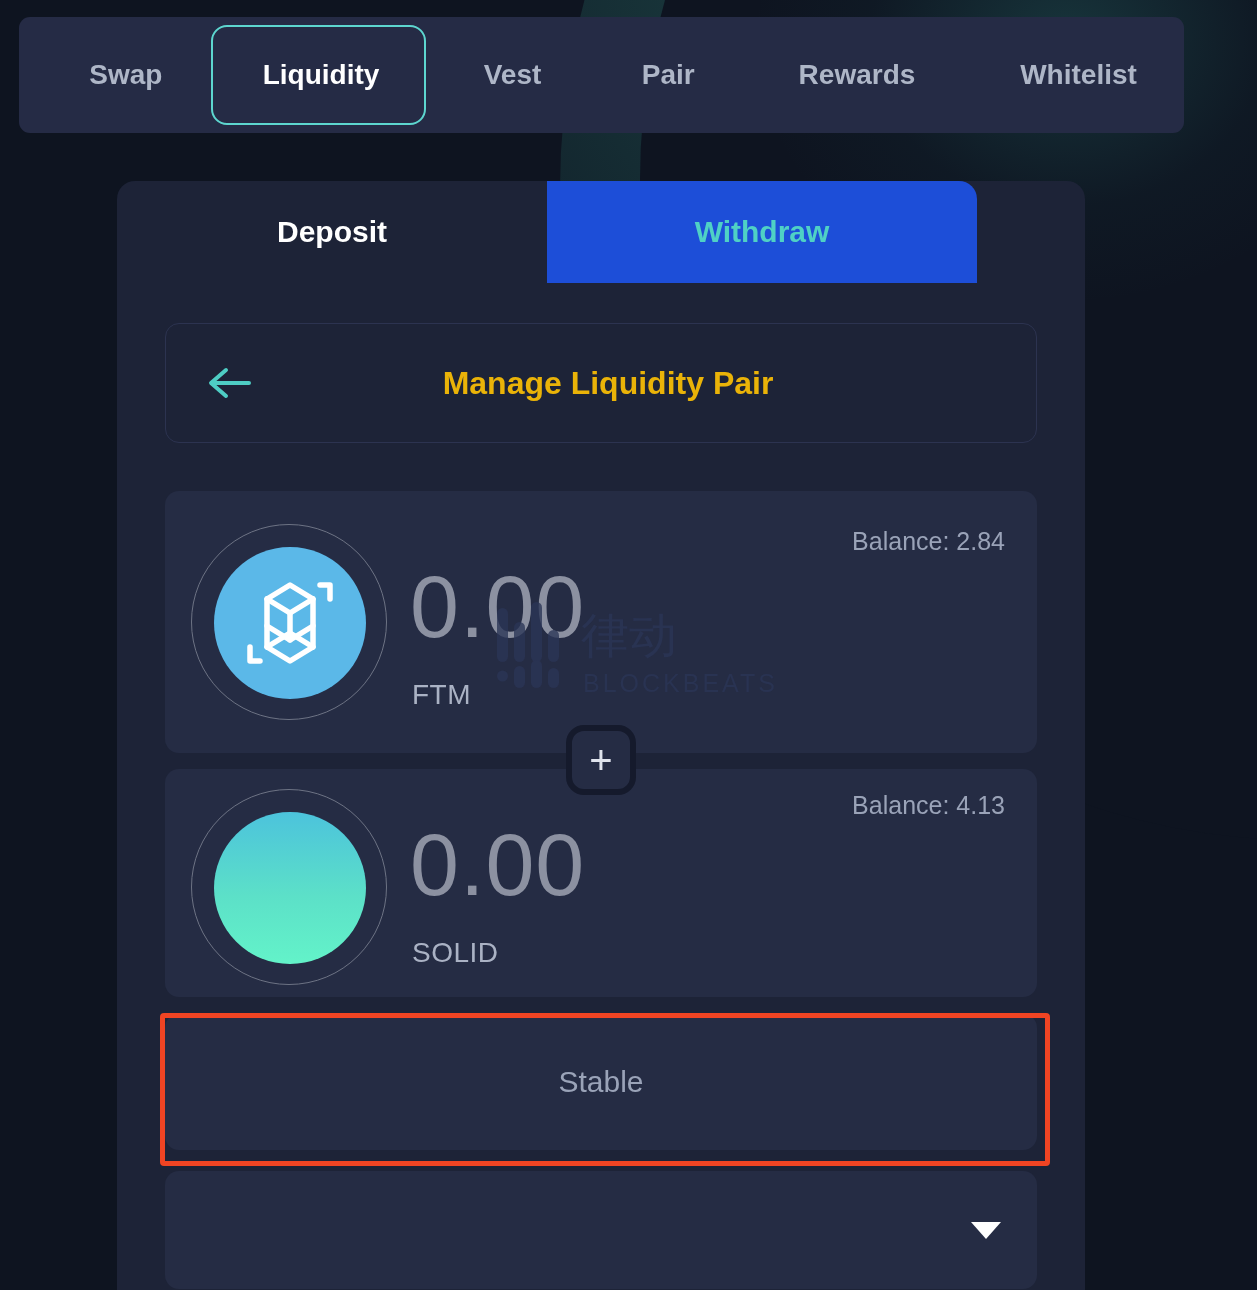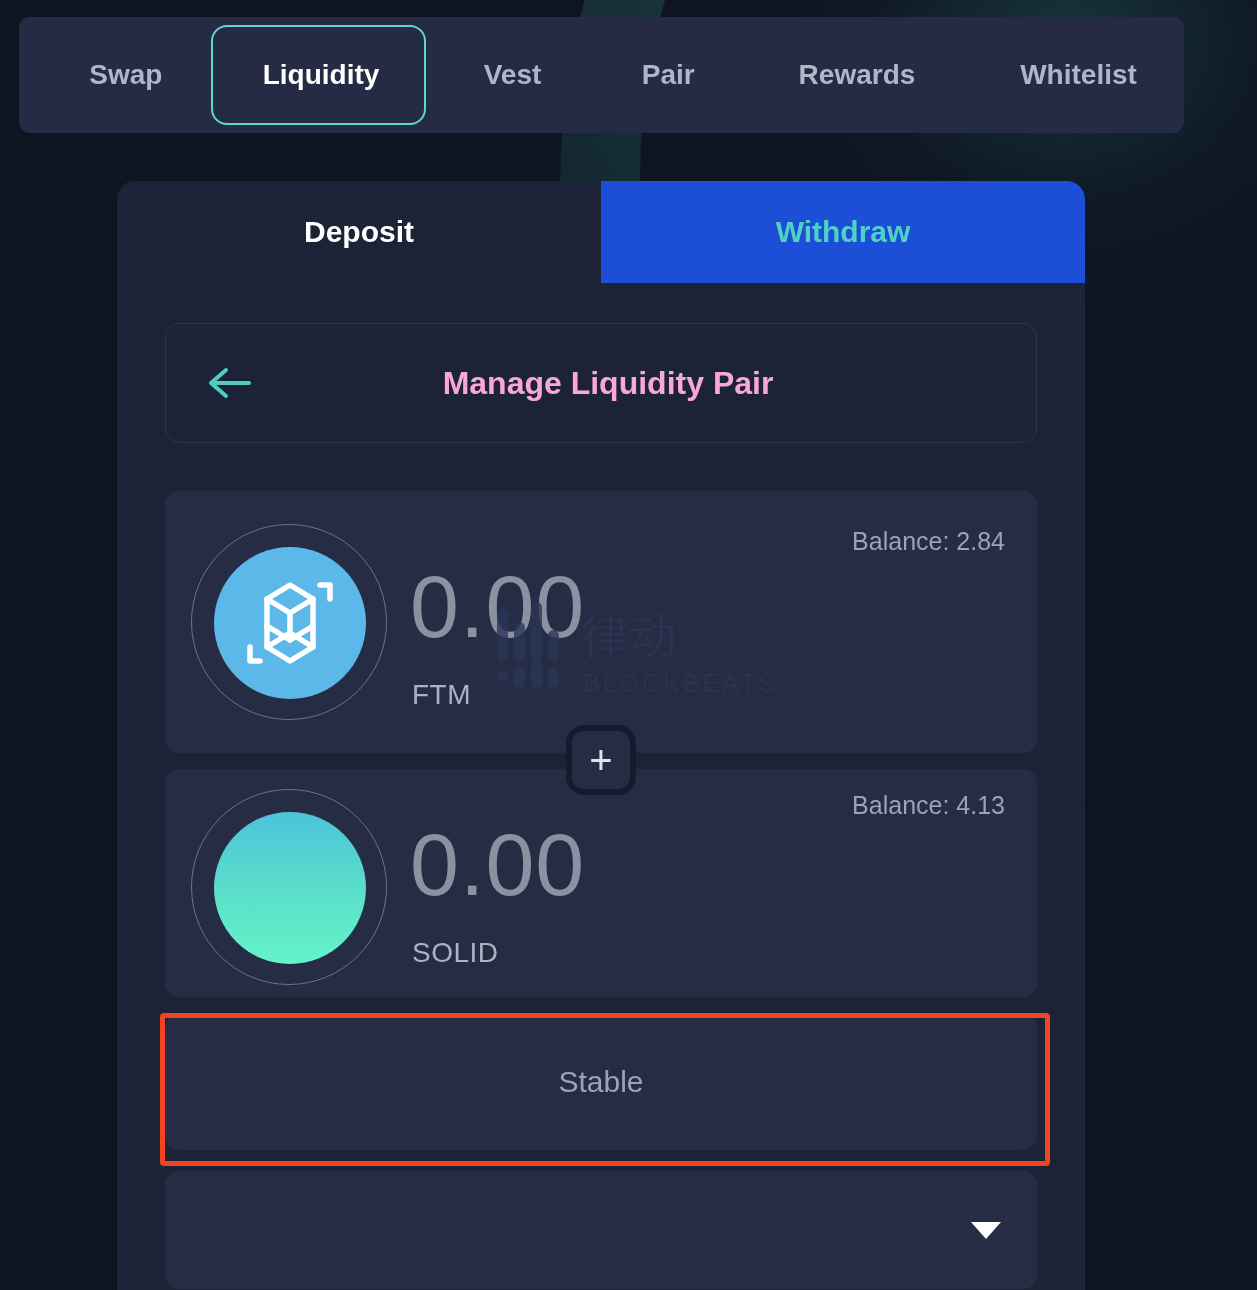--- a/index.html
+++ b/index.html
@@ -101,21 +101,21 @@
     border-radius: 18px 18px 0 0;
     z-index: 4;
     overflow: hidden;
   }
 
   
   #mode-tabs {
     position: absolute;
     top: 0;
     left: 0;
-    width: 968px;
+    width: 860px;
     height: 102px;
     display: flex;
   }
   .mode-tab {
     flex: 1;
     display: flex;
     align-items: center;
     justify-content: center;
     font-size: 30px;
     font-weight: bold;
@@ -149,21 +149,21 @@
     margin-left: 40px;
     display: flex;
     align-items: center;
     cursor: pointer;
   }
   #pair-header-title {
     flex: 1;
     text-align: center;
     font-size: 32px;
     font-weight: bold;
-    color: #f9a8d4;
+    color: #eab308;
     margin-right: 96px;
   }
 
   
   .token-row {
     position: absolute;
     left: 48px;
     width: 872px;
     background: #252c44;
     border-radius: 14px;

